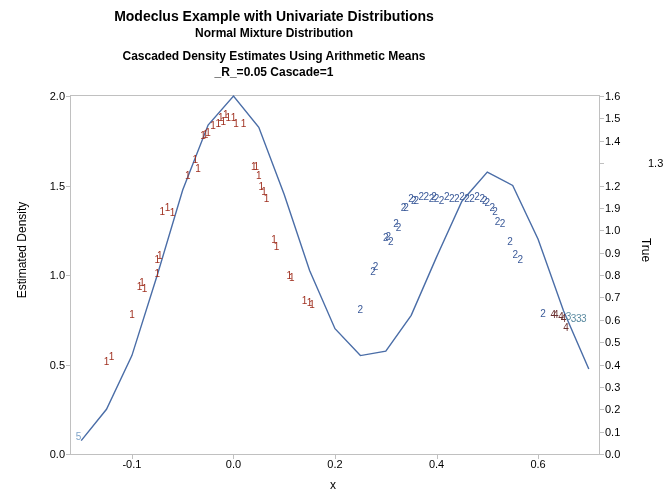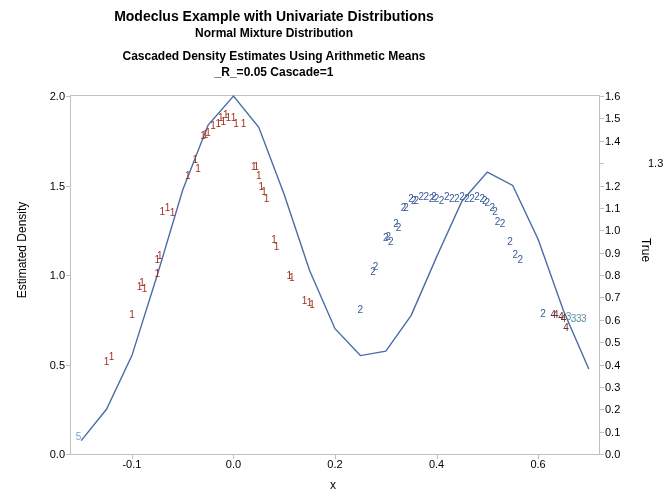--- a/index.html
+++ b/index.html
@@ -161,21 +161,21 @@
       <div class="tick-right" style="top: 223.75px;">0.6</div>
       <div class="tick-mark-r" style="top: 201.375px;"></div>
       <div class="tick-right" style="top: 201.375px;">0.7</div>
       <div class="tick-mark-r" style="top: 179px;"></div>
       <div class="tick-right" style="top: 179px;">0.8</div>
       <div class="tick-mark-r" style="top: 156.625px;"></div>
       <div class="tick-right" style="top: 156.625px;">0.9</div>
       <div class="tick-mark-r" style="top: 134.25px;"></div>
       <div class="tick-right" style="top: 134.25px;">1.0</div>
       <div class="tick-mark-r" style="top: 111.875px;"></div>
-      <div class="tick-right" style="top: 111.875px;">1.1</div>
+      <div class="tick-right" style="top: 111.875px;">1.9</div>
       <div class="tick-mark-r" style="top: 89.5px;"></div>
       <div class="tick-right" style="top: 89.5px;">1.2</div>
       <div class="tick-mark-r" style="top: 67.125px;"></div>
       <div class="tick-right" style="top: 67.125px; margin-left: 43px;">1.3</div>
       <div class="tick-mark-r" style="top: 44.75px;"></div>
       <div class="tick-right" style="top: 44.75px;">1.4</div>
       <div class="tick-mark-r" style="top: 22.375px;"></div>
       <div class="tick-right" style="top: 22.375px;">1.5</div>
       <div class="tick-mark-r" style="top: 0px;"></div>
       <div class="tick-right" style="top: 0px;">1.6</div>

